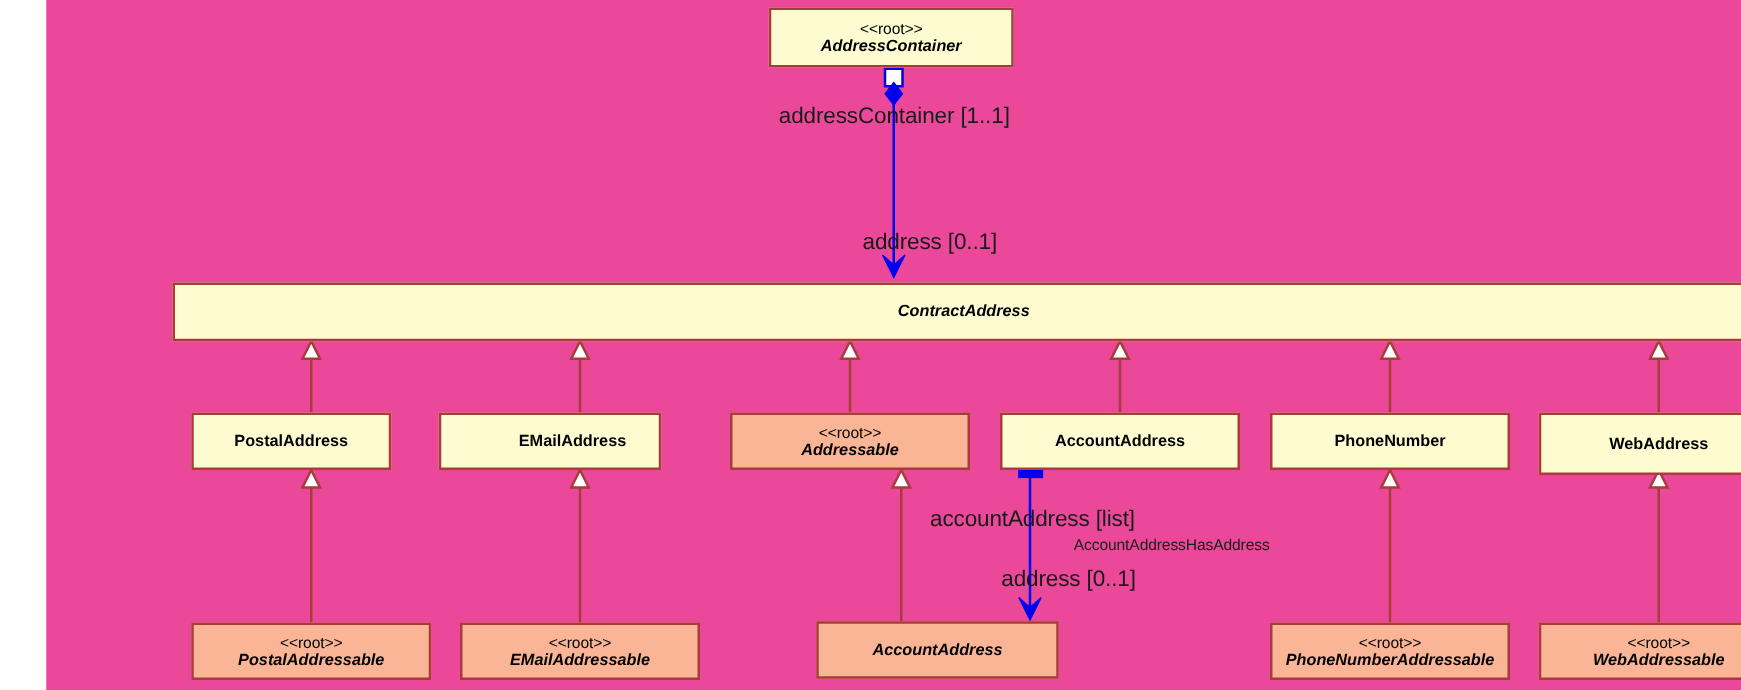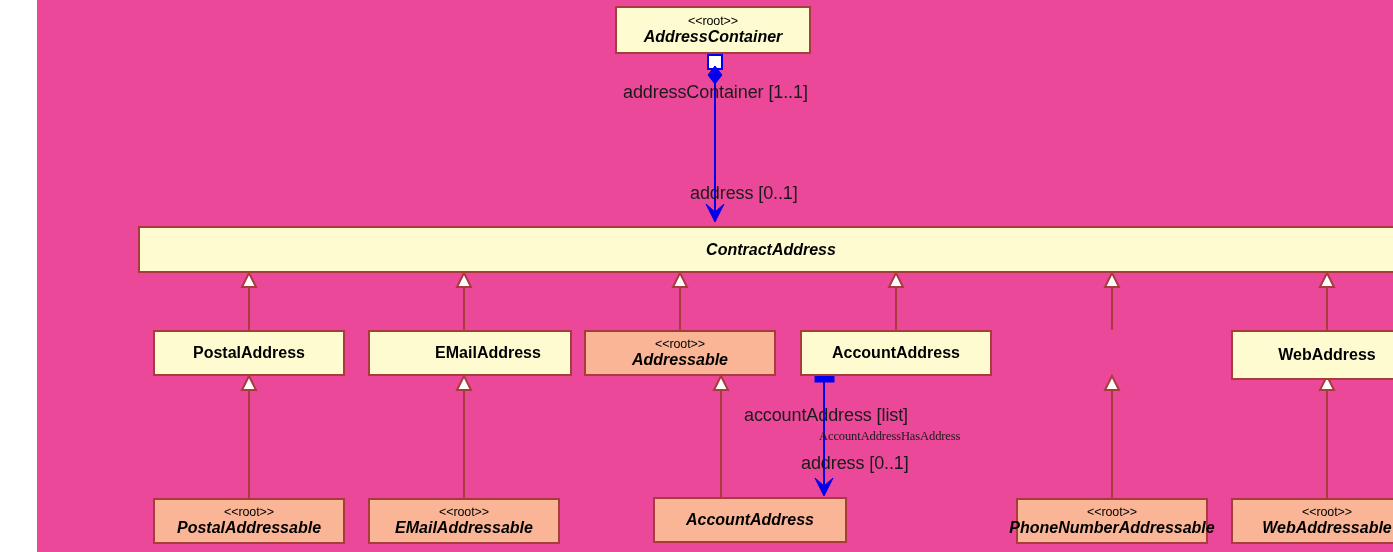--- a/index.html
+++ b/index.html
@@ -39,21 +39,21 @@
   }
   .node.fill-yellow { background: #fdfbcf; }
   .node.fill-salmon { background: #fab596; }
   .stereotype {
     font-size: 12.5px;
     font-weight: normal;
     font-style: normal;
     letter-spacing: -0.1px;
   }
   .node-name {
-    font-size: 16px;
+    font-size: 13px;
     font-weight: bold;
     white-space: nowrap;
   }
   .node-name.italic { font-style: italic; }
   .edge-label {
     position: absolute;
     font-size: 18px;
     color: #1a1a1a;
     white-space: nowrap;
     z-index: 3;
@@ -128,37 +128,40 @@
 
   <div class="node fill-yellow" style="left:578px; top:6px; width:196px; height:48px;">
     <div class="stereotype">&lt;&lt;root&gt;&gt;</div>
     <div class="node-name italic">AddressContainer</div>
   </div>
 
   <div class="node fill-yellow" style="left:101px; top:226px; width:1266px; height:47px;">
     <div class="node-name italic">ContractAddress</div>
   </div>
 
-  <div class="node fill-yellow" style="left:116px; top:330px; width:192px; height:46px;">
+  <div class="node fill-yellow" style="left:116px; top:330px; width:160px; height:46px;">
     <div class="node-name">PostalAddress</div>
   </div>
 
-  <div class="node fill-yellow" style="left:331px; top:330px; width:204px; height:46px;padding-left:36px;">
+  <div class="node fill-yellow" style="left:314px; top:330px; width:178px; height:46px;padding-left:36px;">
     <div class="node-name">EMailAddress</div>
   </div>
 
   <div class="node fill-salmon" style="left:547px; top:330px; width:192px; height:46px;">
     <div class="stereotype">&lt;&lt;root&gt;&gt;</div>
     <div class="node-name italic">Addressable</div>
   </div>
 
   <div class="node fill-yellow" style="left:763px; top:330px; width:192px; height:46px;">
     <div class="node-name">AccountAddress</div>
   </div>
 
+  <div class="node fill-yellow" style="left:979px; top:330px; width:192px; height:46px;">
+    <div class="node-name">PhoneNumber</div>
+  </div>
 
   <div class="node fill-yellow" style="left:1194px; top:330px; width:192px; height:50px;">
     <div class="node-name">WebAddress</div>
   </div>
 
   <div class="node fill-salmon" style="left:116px; top:498px; width:192px; height:46px;">
     <div class="stereotype">&lt;&lt;root&gt;&gt;</div>
     <div class="node-name italic">PostalAddressable</div>
   </div>
 
@@ -178,16 +181,16 @@
 
   <div class="node fill-salmon" style="left:1194px; top:498px; width:192px; height:46px;">
     <div class="stereotype">&lt;&lt;root&gt;&gt;</div>
     <div class="node-name italic">WebAddressable</div>
   </div>
 
   <div class="edge-label" style="left:586px; top:82px;">addressContainer [1..1]</div>
   <div class="edge-label" style="left:653px; top:183px;">address [0..1]</div>
 
   <div class="edge-label" style="left:707px; top:405px;">accountAddress [list]</div>
-  <div class="edge-label assoc-name" style="left:782px; top:429px;font-family:Liberation Serif, serif;">AccountAddressHasAddress</div>
+  <div class="edge-label assoc-name" style="left:822px; top:429px;">AccountAddressHasAddress</div>
   <div class="edge-label" style="left:764px; top:453px;">address [0..1]</div>
 
 </div>
 
 </body></html>

